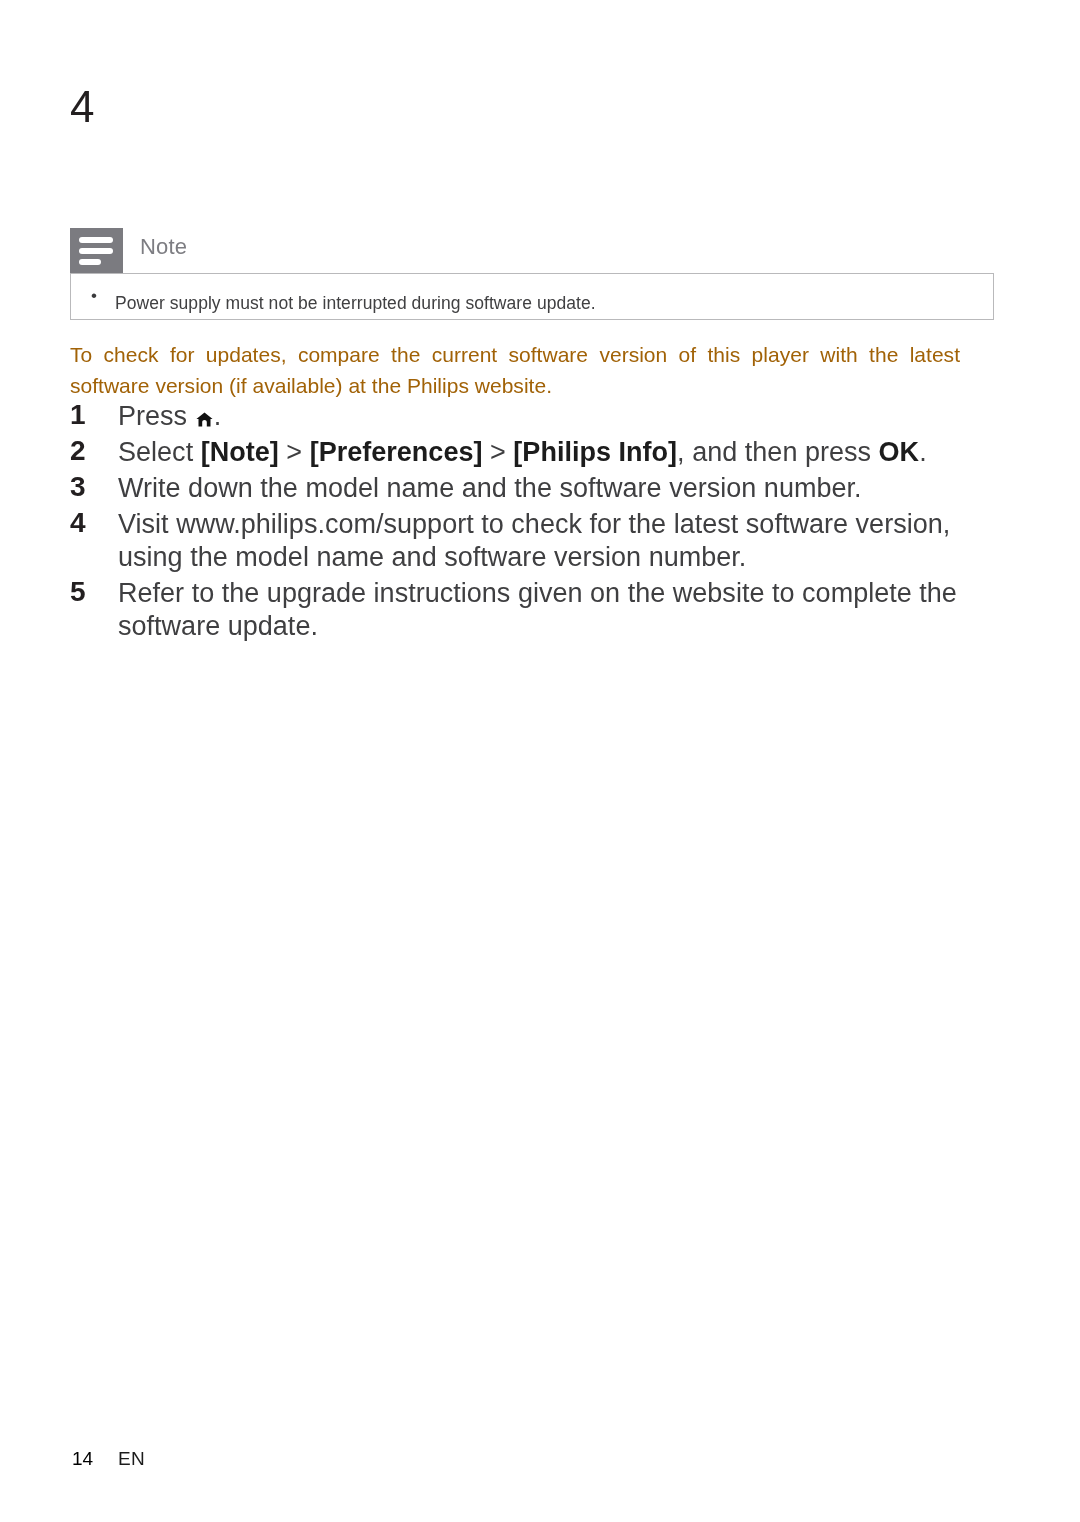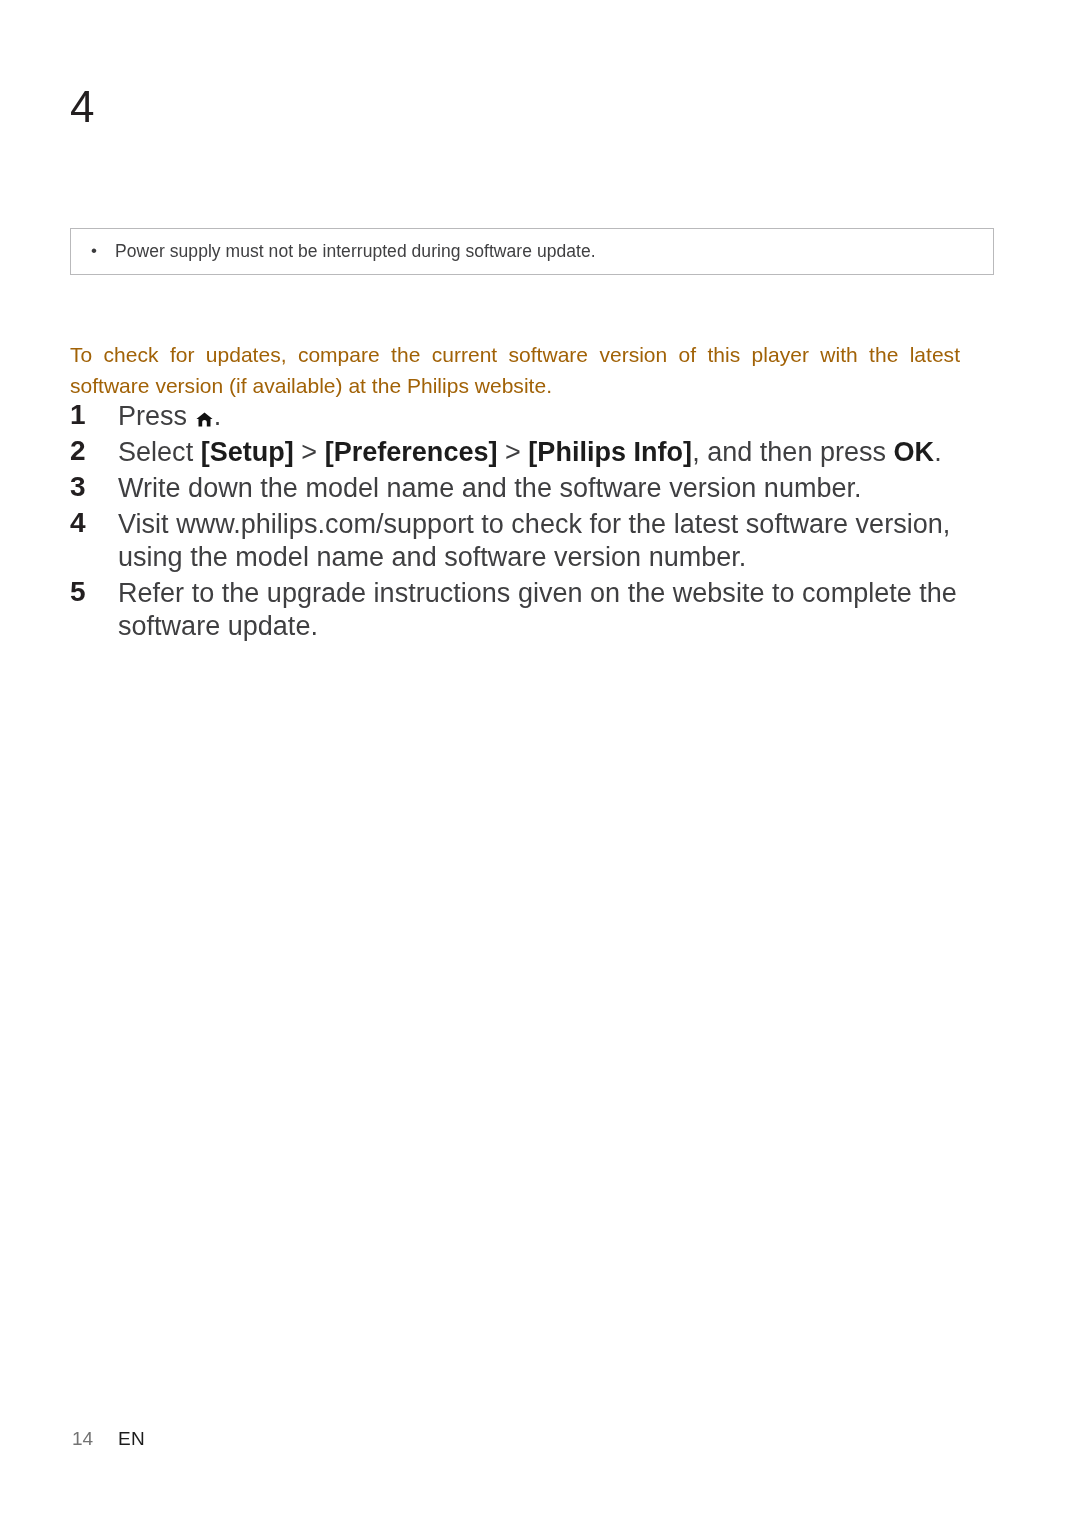--- a/index.html
+++ b/index.html
@@ -104,21 +104,21 @@
     position: absolute;
     left: 20px;
     top: 13px;
     font-size: 17px;
     color: #3b3b3d;
     line-height: 1;
   }
   .note-text {
     position: absolute;
     left: 44px;
-    top: 12px;
+    top: 19px;
     font-size: 17.5px;
     color: #404042;
     letter-spacing: 0.05px;
   }
 
   
   .intro {
     position: absolute;
     left: 70px;
     top: 339px;
@@ -178,60 +178,69 @@
   
   .footer {
     position: absolute;
     left: 72px;
     top: 1428px;
     display: flex;
     align-items: baseline;
     font-size: 19px;
   }
   .footer-page {
-    color: #737373;
+    color: #000000;
     width: 46px;
     display: inline-block;
+    margin-top: 20px;
   }
   .footer-lang {
     color: #1c1c1c;
     font-weight: 400;
     letter-spacing: 0.3px;
   }
 </style>
 </head>
 <body>
 
 <div class="page">
 
   <div class="chapter">
     <span class="chapter-num">4</span>
   </div>
 
   <div class="note-wrap">
+    <div class="note-head">
+      <div class="note-icon">
+        <i></i>
+        <i></i>
+        <i></i>
+      </div>
+      <div class="note-label">Note</div>
+    </div>
     <div class="note-body">
       <span class="note-bullet">•</span>
       <span class="note-text">Power supply must not be interrupted during software update.</span>
     </div>
   </div>
 
   <div class="intro">To check for updates, compare the current software version of this player with the latest software version (if available) at the Philips website.</div>
 
   <div class="steps">
 
     <div class="step">
       <div class="step-num">1</div>
       <div class="step-text">Press <span class="home-icon"><svg width="17" height="15" viewBox="0 0 17 15" xmlns="http://www.w3.org/2000/svg">
               <path fill="#111" d="M8.5 0.4 L0.4 7.0 L2.5 7.0 L2.5 14.6 L6.2 14.6 L6.2 10.2 C6.2 9.0 7.2 8.1 8.5 8.1 C9.8 8.1 10.8 9.0 10.8 10.2 L10.8 14.6 L14.5 14.6 L14.5 7.0 L16.6 7.0 Z"></path>
             </svg></span>.</div>
     </div>
 
     <div class="step">
       <div class="step-num">2</div>
-      <div class="step-text">Select <b>[Setup]</b> &gt; <b>[Preferences]</b> &gt; <b>[Philips Info]</b>, and then press <b>OK</b>.</div>
+      <div class="step-text">Select <b>[Note]</b> &gt; <b>[Preferences]</b> &gt; <b>[Philips Info]</b>, and then press <b>OK</b>.</div>
     </div>
 
     <div class="step">
       <div class="step-num">3</div>
       <div class="step-text">Write down the model name and the software version number.</div>
     </div>
 
     <div class="step">
       <div class="step-num">4</div>
       <div class="step-text">Visit www.philips.com/support to check for the latest software version, using the model name and software version number.</div>

